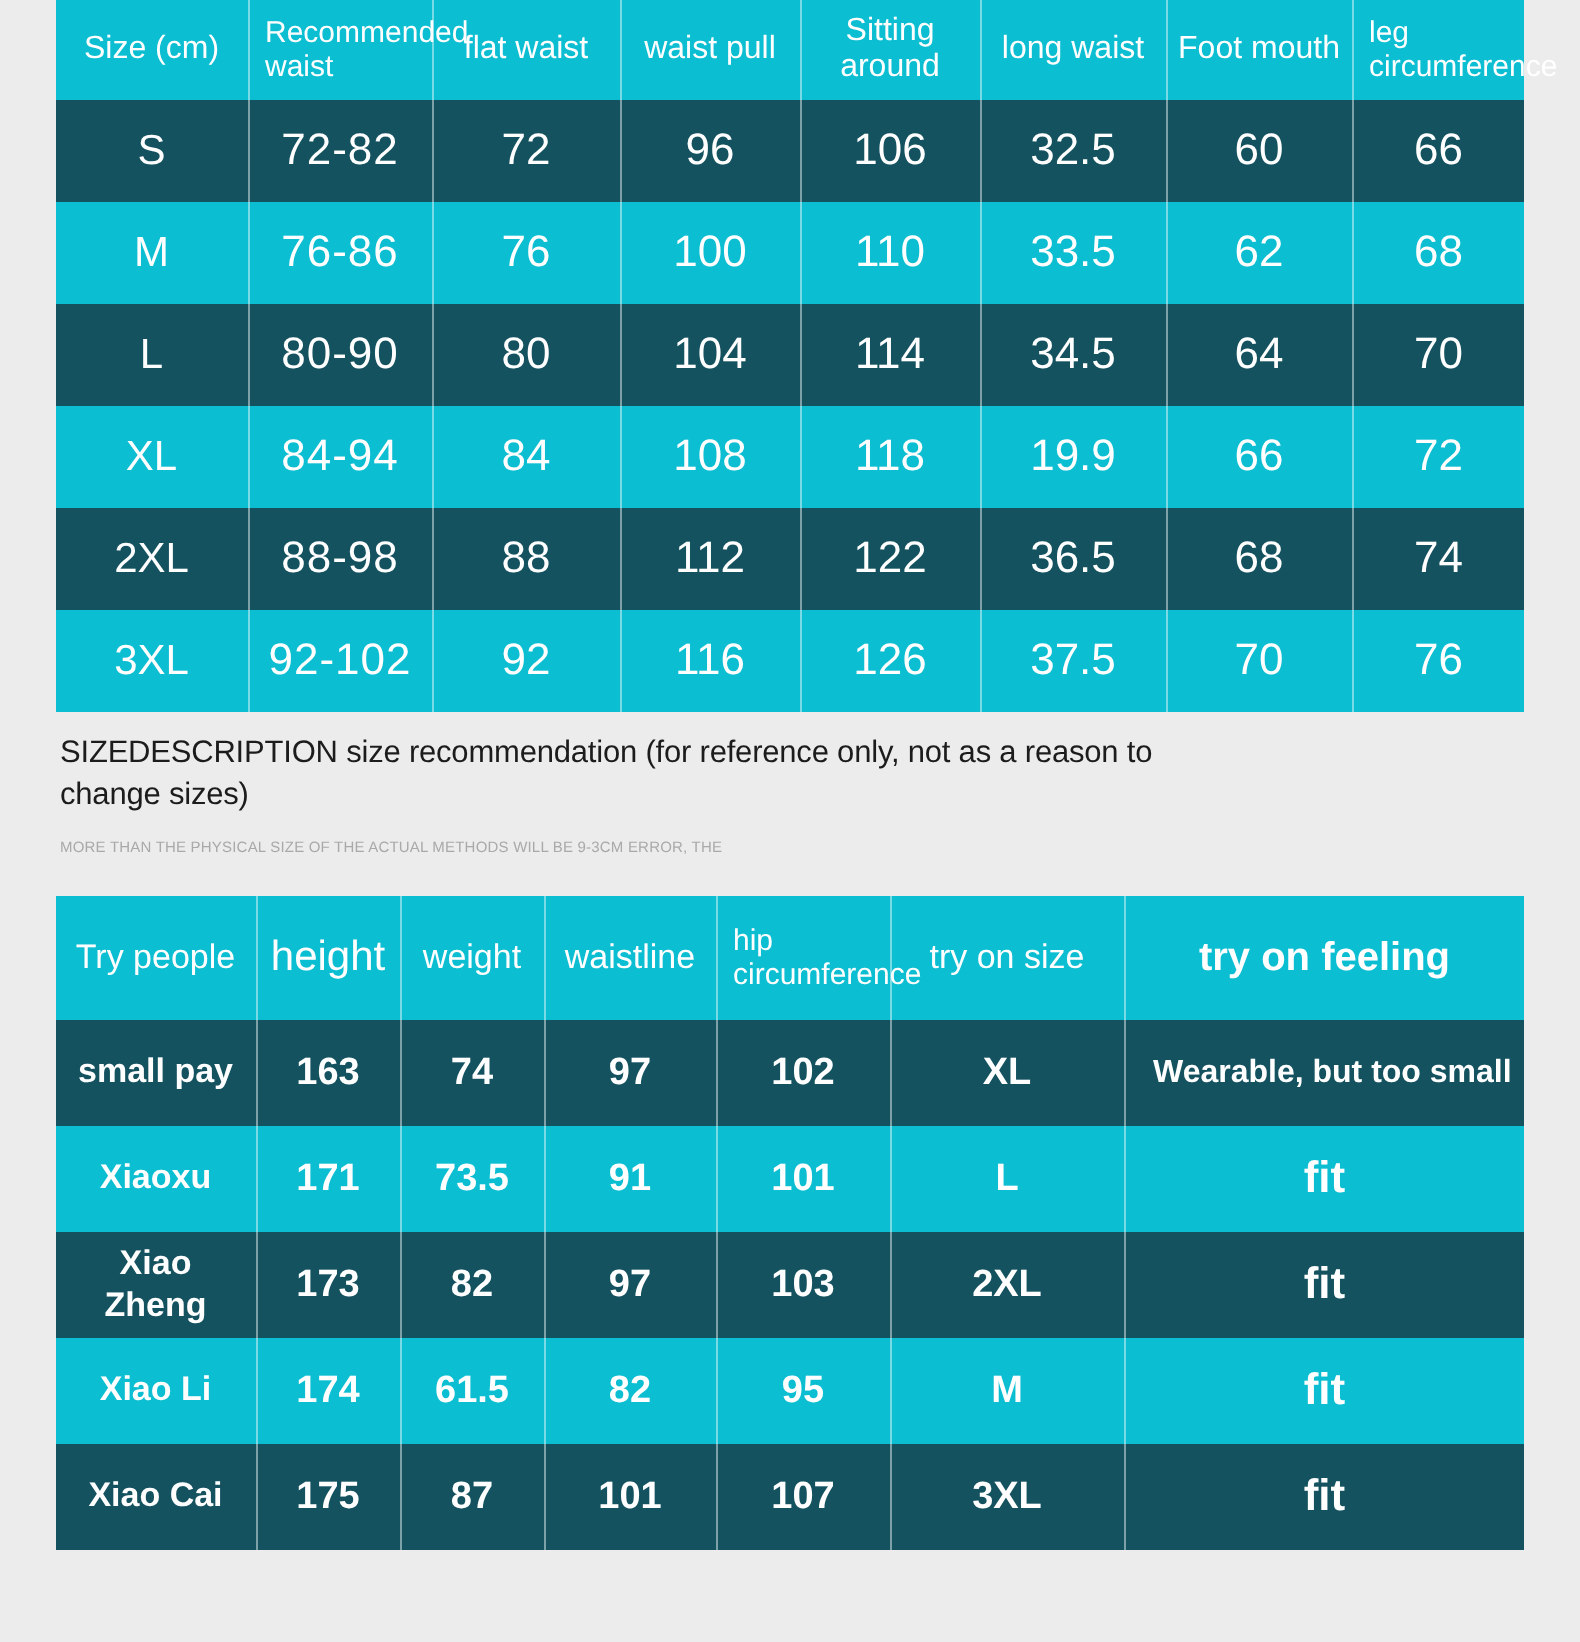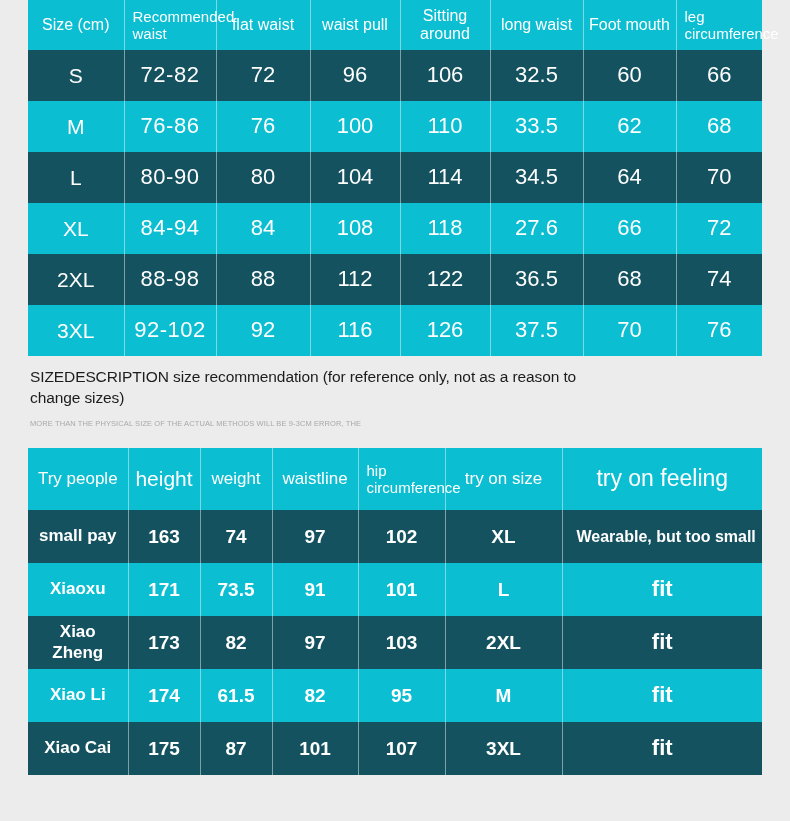--- a/index.html
+++ b/index.html
@@ -67,21 +67,21 @@
 
   
   #table-size tbody td { height: 51px; font-size: 22px; }
   #table-size tbody td.size-label { font-size: 21px; }
   #table-size tbody td.range { font-size: 22px; letter-spacing: 0.5px; }
 
   
   #table-tryon .hdr th { height: 62px; }
   #table-tryon .hdr th.h-big { font-size: 21px; }
   #table-tryon .hdr th.h-mid { font-size: 17px; margin-left: 12px; }
-  #table-tryon .hdr th.h-lg  { font-size: 23px; }
+  #table-tryon .hdr th.h-lg  { font-size: 20px; font-weight: bold; }
   #table-tryon tbody td { height: 53px; font-size: 19px; font-weight: bold; }
   #table-tryon tbody td.person { font-size: 17px; line-height: 1.2; }
   #table-tryon tbody td.feeling-left {
     text-align: left;
     padding-left: 14px;
     font-size: 16px;
     line-height: 1.25;
   }
   #table-tryon tbody td.feeling { font-size: 22px; }
 
@@ -165,21 +165,21 @@
           <td>34.5</td>
           <td>64</td>
           <td>70</td>
         </tr>
         <tr class="row-cyan">
           <td class="size-label">XL</td>
           <td class="range">84-94</td>
           <td>84</td>
           <td>108</td>
           <td>118</td>
-          <td>27.6</td>
+          <td>19.9</td>
           <td>66</td>
           <td>72</td>
         </tr>
         <tr class="row-dark">
           <td class="size-label">2XL</td>
           <td class="range">88-98</td>
           <td>88</td>
           <td>112</td>
           <td>122</td>
           <td>36.5</td>

